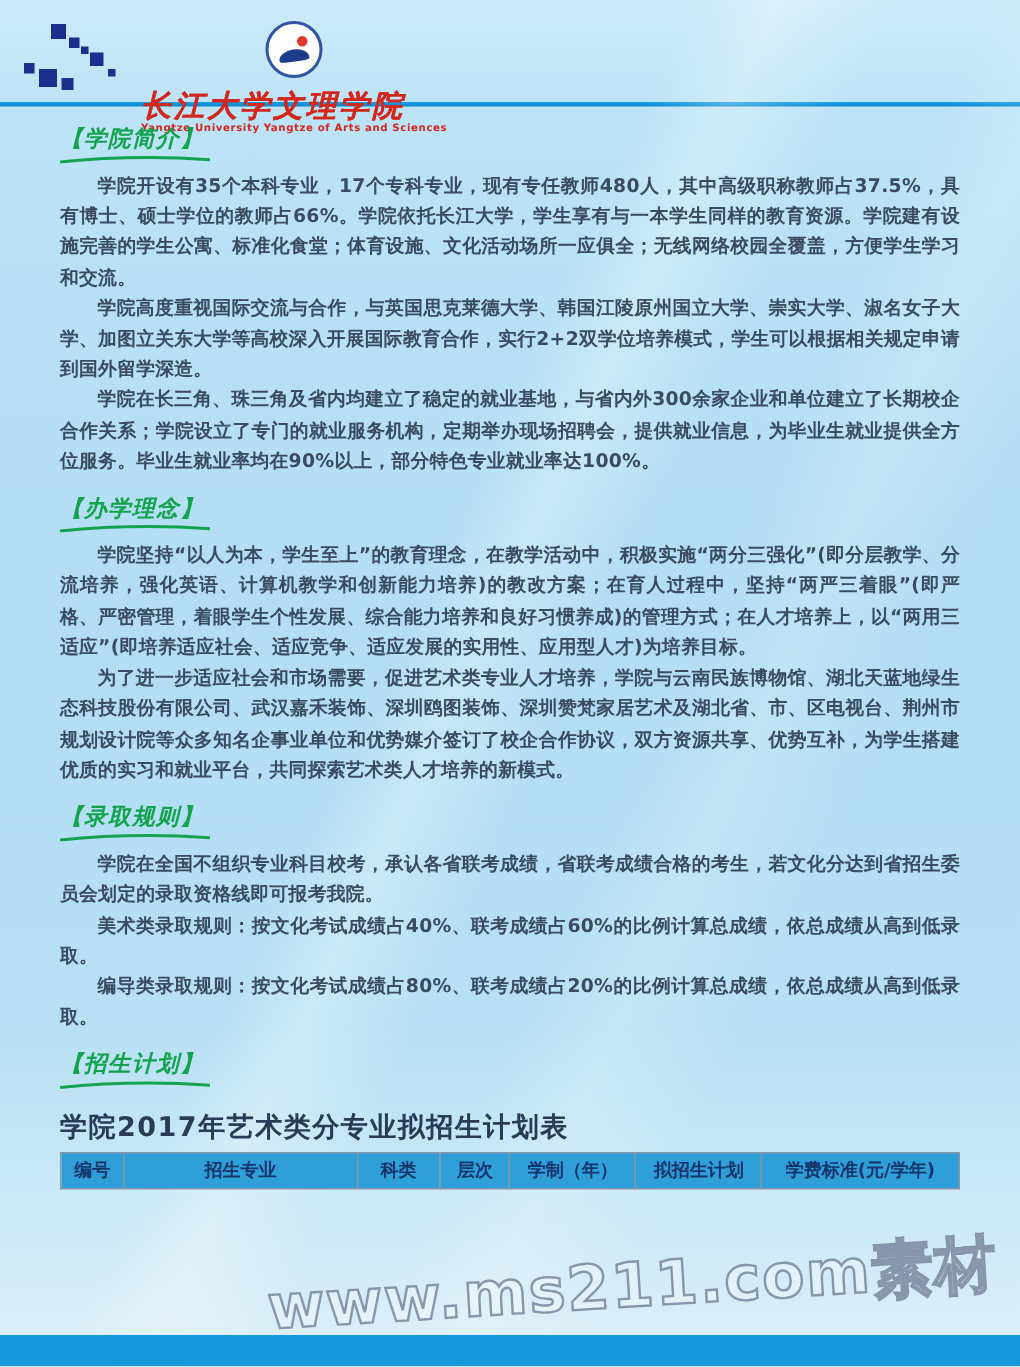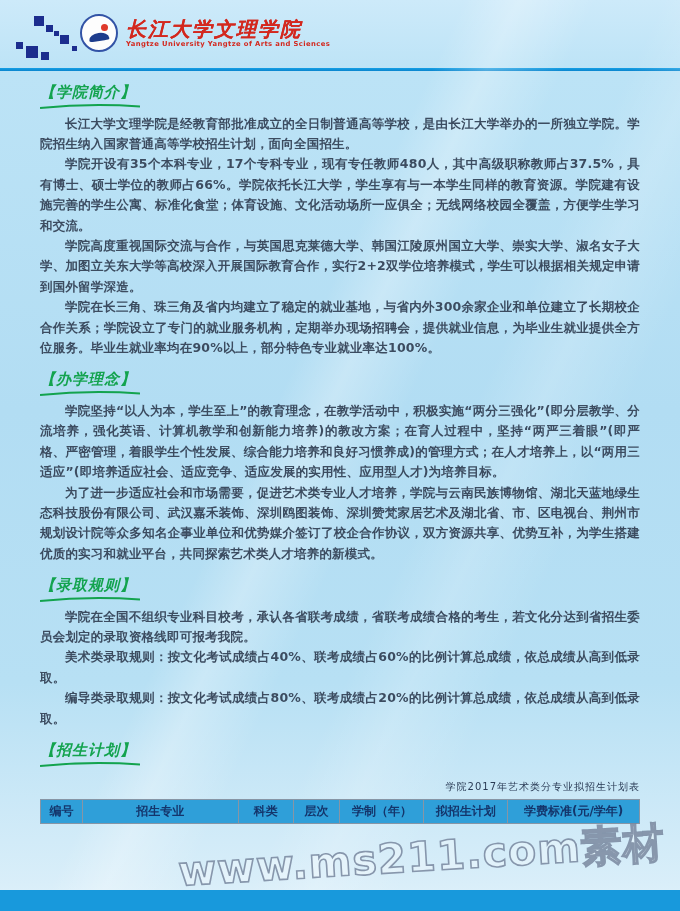--- a/index.html
+++ b/index.html
@@ -19,39 +19,39 @@
   .pixel-logo{position:absolute;left:16px;top:16px;width:64px;height:50px;}
   .pixel-logo i{position:absolute;background:#1c2d8e;display:block;}
   .px1{left:18px;top:0;width:10px;height:10px;}
   .px2{left:30px;top:9px;width:7px;height:7px;}
   .px3{left:38px;top:15px;width:5px;height:5px;}
   .px4{left:44px;top:19px;width:9px;height:9px;}
   .px5{left:0;top:26px;width:7px;height:7px;}
   .px6{left:10px;top:30px;width:12px;height:12px;}
   .px7{left:25px;top:36px;width:8px;height:8px;}
   .px8{left:56px;top:30px;width:5px;height:5px;}
-  .brand{position:absolute;left:80px;top:14px;display:flex;align-items:center;gap:8px;}
+  .brand{position:absolute;left:94px;top:14px;display:flex;align-items:center;gap:8px;flex-direction:column;}
   .seal{width:38px;height:38px;border-radius:50%;background:#fdfdfd;border:2px solid #3253a6;position:relative;box-sizing:border-box;}
   .seal::before{content:"";position:absolute;width:7px;height:7px;background:#df392a;border-radius:50%;top:8px;right:8px;}
   .seal::after{content:"";position:absolute;width:20px;height:8px;background:#1d3c8c;bottom:9px;left:7px;border-radius:60% 60% 30% 30%/90% 90% 15% 15%;transform:rotate(-8deg);}
   .brand-text{display:flex;flex-direction:column;gap:2px;}
   .uni-name{color:#d3281e;font-size:20px;font-weight:bold;font-style:italic;letter-spacing:2px;line-height:1;text-shadow:0 0 .4px #d3281e;}
   .uni-name-en{color:#d3281e;font-size:6.8px;font-weight:bold;letter-spacing:.4px;line-height:1;}
   .divider{height:3px;background:linear-gradient(180deg,#15a0e6,#0b85cd);}
   
   .content{position:relative;padding:0 40px;color:#3c4c60;}
   .sec-head{margin:12px 0 5px;display:inline-block;}
   .sec-title{color:#13a34e;font-size:15px;font-weight:bold;font-style:italic;letter-spacing:1px;display:block;line-height:1.3;}
   .swoosh{display:block;margin-top:0;}
   p.body{
     margin:0;font-size:12.5px;line-height:20.4px;font-weight:600;
     text-align:justify;text-indent:2em;letter-spacing:.2px;color:#3c4c60;
   }
   
-  .table-title{margin:8px 0 5px;text-align:right;font-size:10px;font-weight:normal;color:#2a3b55;letter-spacing:1px;}
+  .table-title{margin:8px 0 5px;text-align:left;font-size:18px;font-weight:bold;color:#2a3b55;letter-spacing:1px;}
   table.plan-table{width:100%;border-collapse:collapse;table-layout:fixed;}
   .plan-table th,.plan-table td{
     border:1px solid #8795a5;text-align:center;vertical-align:middle;
     font-size:12px;font-weight:bold;color:#2a3b55;padding:2px 1px;height:17px;box-sizing:border-box;
   }
   .plan-table th{background:#2f9fd9;color:#14356b;padding:3px 1px;}
   .plan-table col.c-no{width:7%;}.plan-table col.c-major{width:26%;}
   .plan-table col.c-cat{width:9.2%;}.plan-table col.c-lvl{width:7.8%;}
   .plan-table col.c-dur{width:14%;}.plan-table col.c-plan{width:14%;}
   .plan-table col.c-fee{width:22%;}
@@ -94,21 +94,20 @@
 
   <main class="content">
 
     <section>
       <div class="sec-head">
         <span class="sec-title">【学院简介】</span>
         <svg class="swoosh" width="100" height="6" viewBox="0 0 100 6">
             <path d="M0,5 Q50,0 100,3.5" stroke="#13a34e" stroke-width="2" fill="none"></path>
           </svg>
       </div>
-      <p class="body">长江大学文理学院是经教育部批准成立的全日制普通高等学校，是由长江大学举办的一所独立学院。学院招生纳入国家普通高等学校招生计划，面向全国招生。</p>
       <p class="body">学院开设有35个本科专业，17个专科专业，现有专任教师480人，其中高级职称教师占37.5%，具有博士、硕士学位的教师占66%。学院依托长江大学，学生享有与一本学生同样的教育资源。学院建有设施完善的学生公寓、标准化食堂；体育设施、文化活动场所一应俱全；无线网络校园全覆盖，方便学生学习和交流。</p>
       <p class="body">学院高度重视国际交流与合作，与英国思克莱德大学、韩国江陵原州国立大学、崇实大学、淑名女子大学、加图立关东大学等高校深入开展国际教育合作，实行2+2双学位培养模式，学生可以根据相关规定申请到国外留学深造。</p>
       <p class="body">学院在长三角、珠三角及省内均建立了稳定的就业基地，与省内外300余家企业和单位建立了长期校企合作关系；学院设立了专门的就业服务机构，定期举办现场招聘会，提供就业信息，为毕业生就业提供全方位服务。毕业生就业率均在90%以上，部分特色专业就业率达100%。</p>
     </section>
 
     <section>
       <div class="sec-head">
         <span class="sec-title">【办学理念】</span>
         <svg class="swoosh" width="100" height="6" viewBox="0 0 100 6">
             <path d="M0,5 Q50,0 100,3.5" stroke="#13a34e" stroke-width="2" fill="none"></path>

